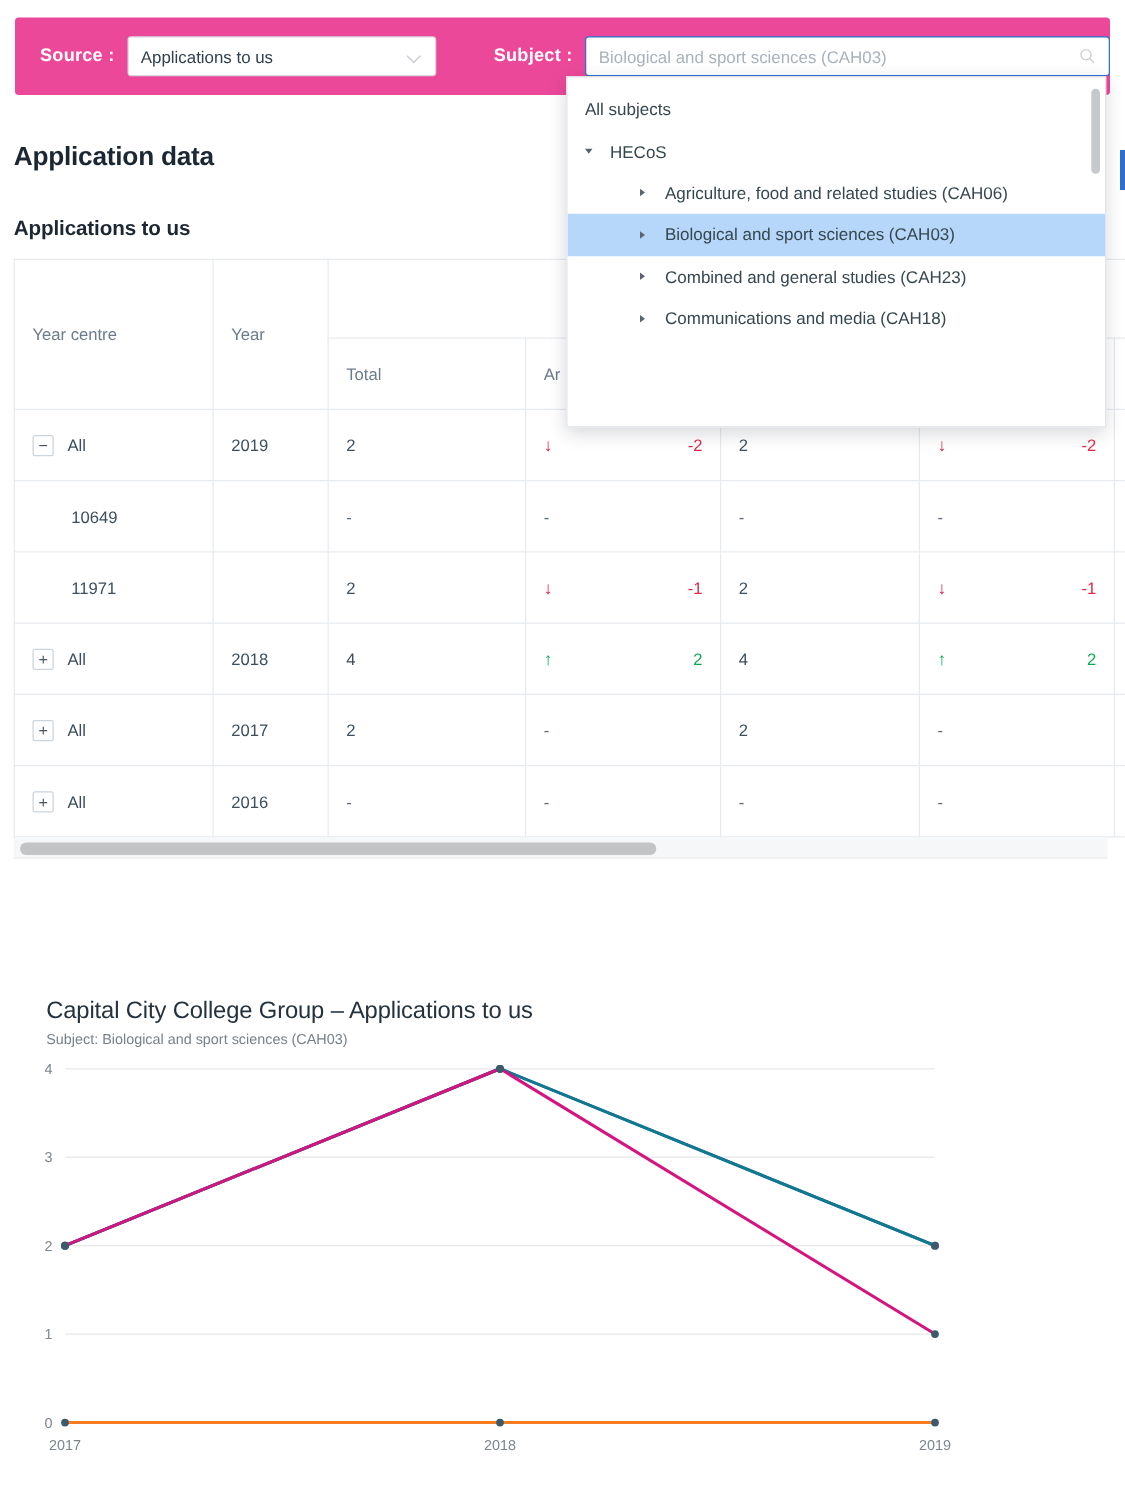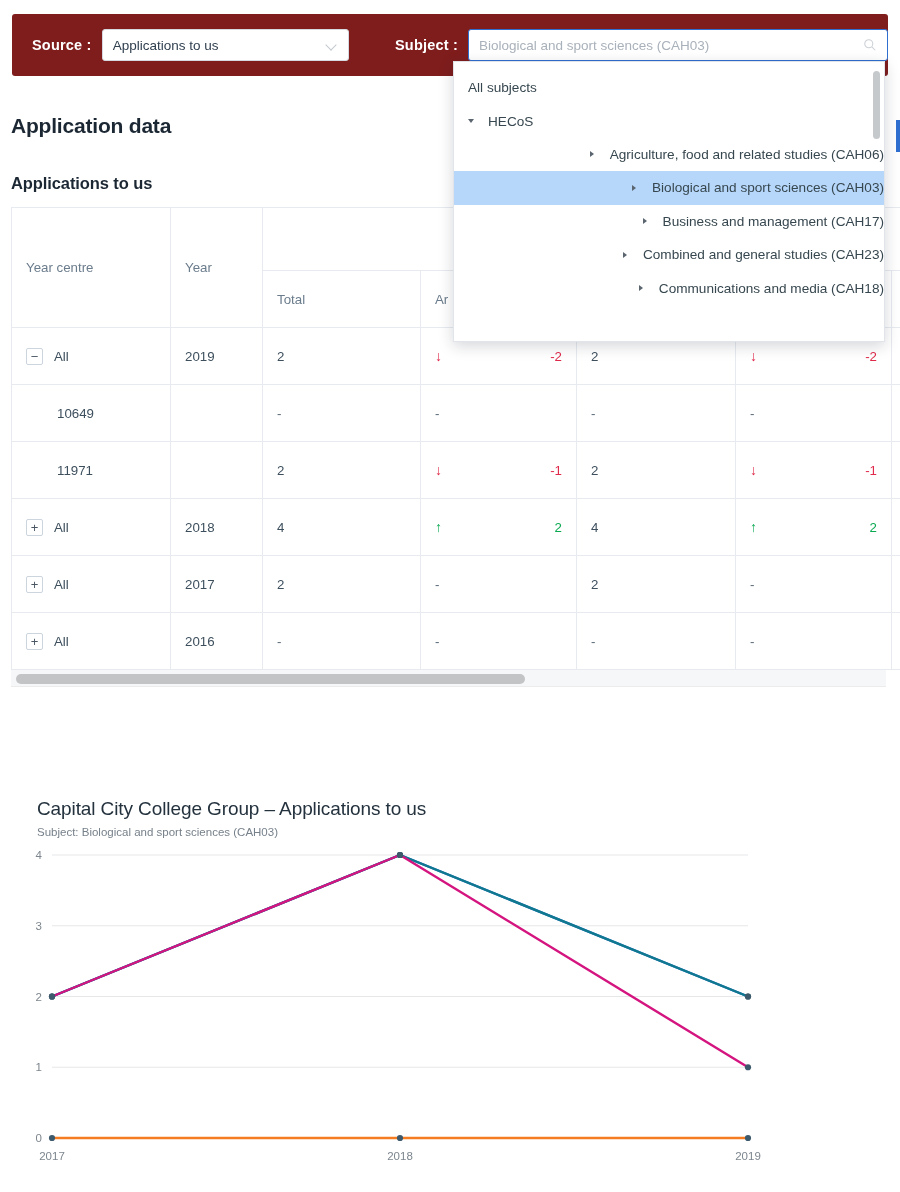--- a/index.html
+++ b/index.html
@@ -11,21 +11,21 @@
     color: #2c3e50;
     position: relative;
     overflow: hidden;
   }
 
   
   .topbar {
     position: absolute;
     left: 12px; top: 14px;
     width: 876px; height: 62px;
-    background: #7f1d1d;
+    background: #ec4899;
     border-radius: 3px;
     display: flex;
     align-items: center;
     z-index: 5;
   }
   .tb-label {
     color: #ffffff;
     font-size: 14.5px;
     font-weight: bold;
     letter-spacing: .2px;
@@ -92,21 +92,21 @@
   .dd-item {
     height: 33.4px;
     display: flex; align-items: center;
     font-size: 13.6px;
     color: #37474f;
     padding-left: 14px;
     white-space: nowrap;
   }
   .dd-item.lvl0 { }
   .dd-item.lvl1 { padding-left: 14px; }
-  .dd-item.lvl2 { padding-left: 58px; justify-content: flex-end; }
+  .dd-item.lvl2 { padding-left: 58px; }
   .dd-item.sel { background: #b6d7fa; }
   .tri {
     width: 12px; margin-right: 8px;
     display: inline-flex; align-items: center; justify-content: flex-start;
     flex: none;
   }
   .tri i {
     display: block;
     width: 0; height: 0;
     border-left: 4.2px solid #5a6570;
@@ -299,26 +299,20 @@
         <span class="tri">
           <i></i>
         </span>
         <span>Agriculture, food and related studies (CAH06)</span>
       </div>
       <div class="dd-item lvl2 sel">
         <span class="tri">
           <i></i>
         </span>
         <span>Biological and sport sciences (CAH03)</span>
-      </div>
-      <div class="dd-item lvl2">
-        <span class="tri">
-          <i></i>
-        </span>
-        <span>Business and management (CAH17)</span>
       </div>
       <div class="dd-item lvl2">
         <span class="tri">
           <i></i>
         </span>
         <span>Combined and general studies (CAH23)</span>
       </div>
       <div class="dd-item lvl2">
         <span class="tri">
           <i></i>

